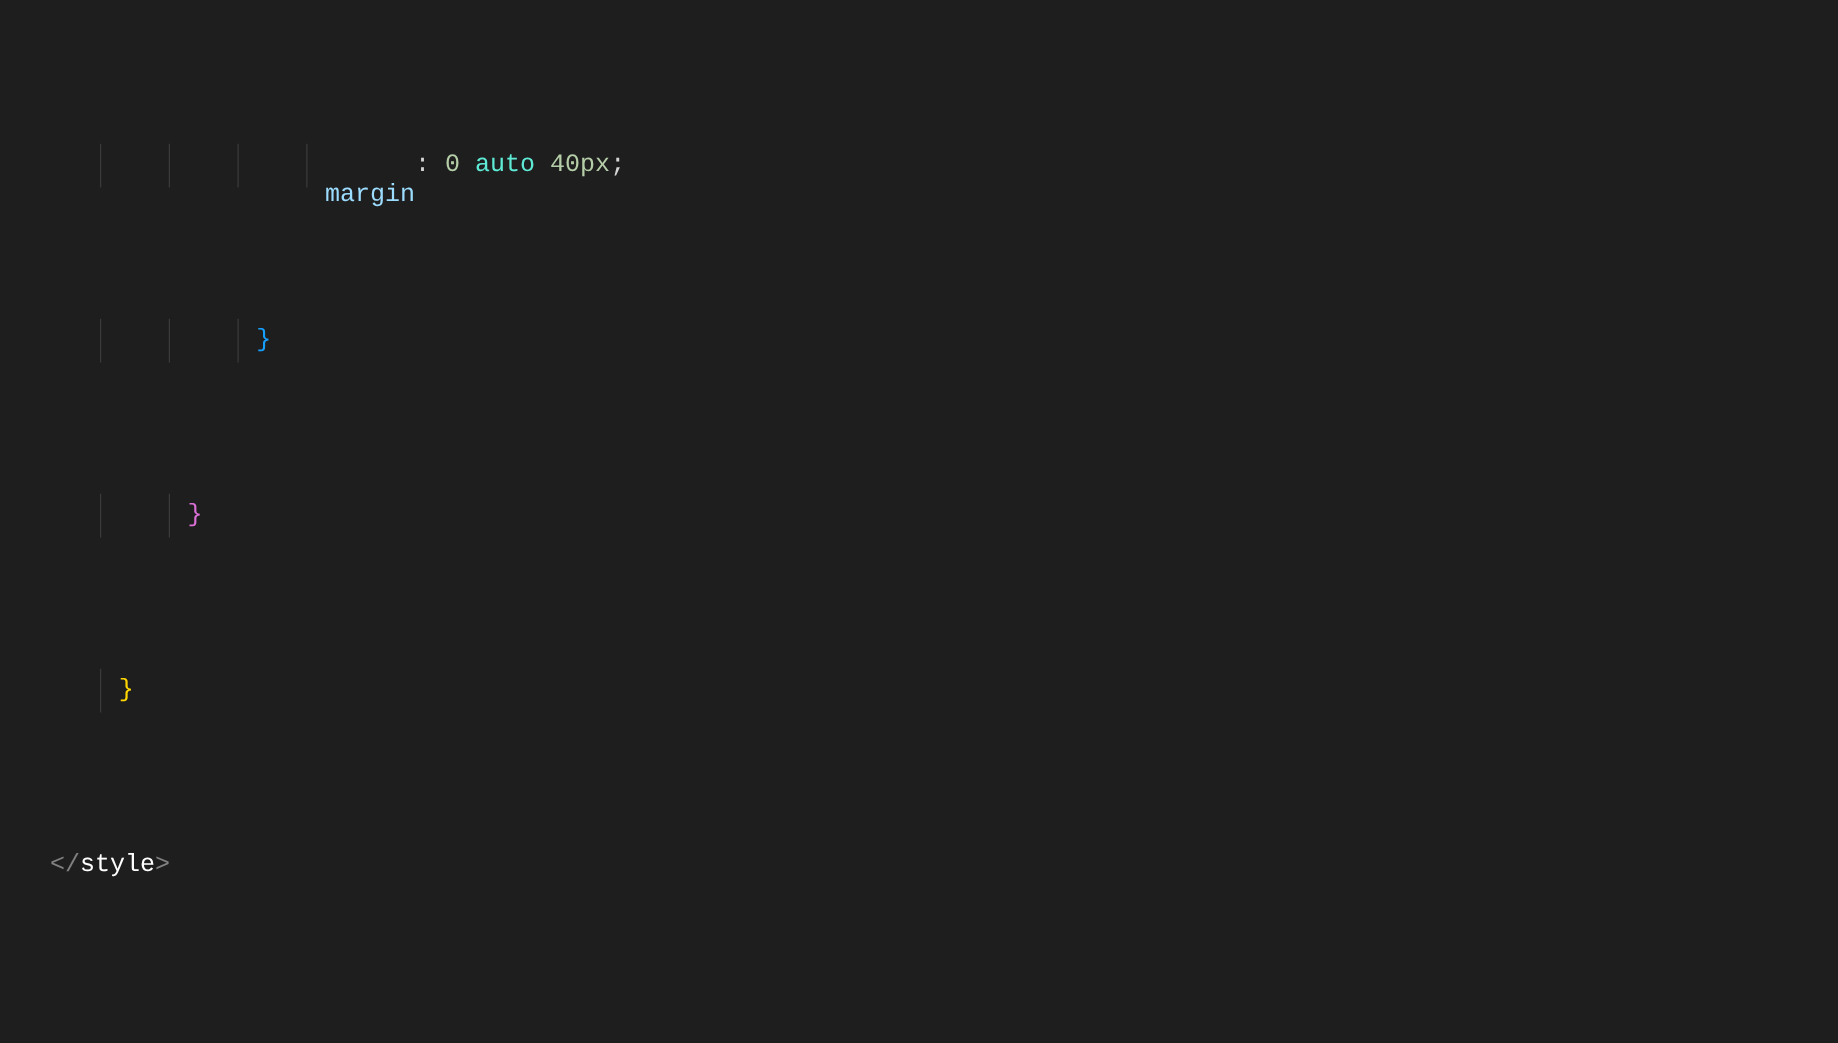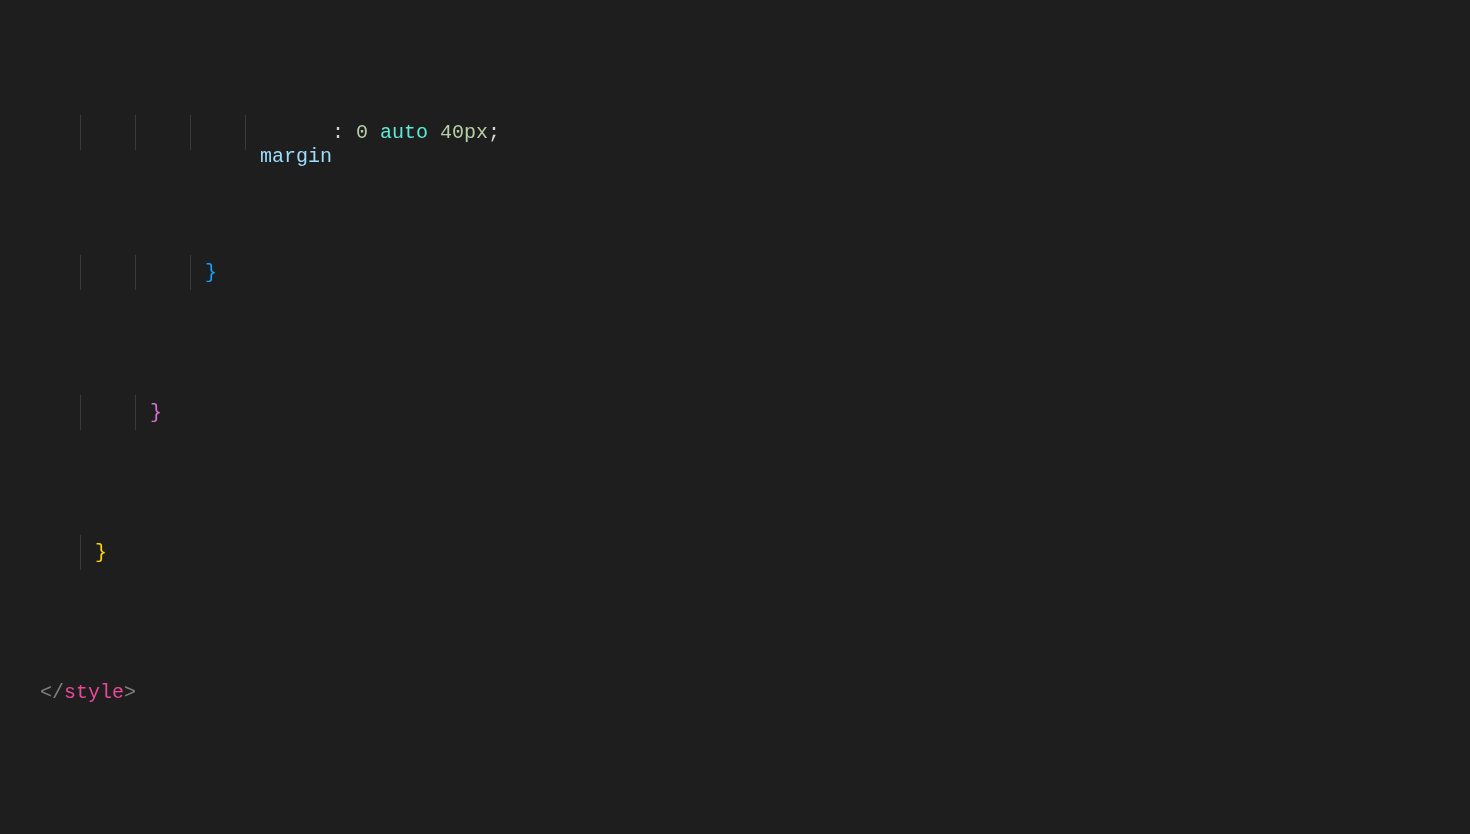--- a/index.html
+++ b/index.html
@@ -64,21 +64,21 @@
     .indent { display: inline-block; }
     .i1 { width: 55px; }
     .i2 { width: 110px; }
     .i3 { width: 165px; }
     .i4 { width: 220px; }
     
     
     .c-default { color: #d4d4d4; }
     .c-lightblue { color: #9cdcfe; margin-top: 48px; }
     .c-tag { color: #808080; }
-    .c-tagname { color: #ec4899; }
+    .c-tagname { color: #ffffff; }
     .c-yellow { color: #ffd602; }
     .c-blue-brace { color: #179fff; }
     .c-number { color: #b5cea8; }
     .c-string { color: #5eead4; }
     .c-purple-brace { color: #da70d6; }
   </style>
 </head>
 <body>
 
 <div class="editor">

